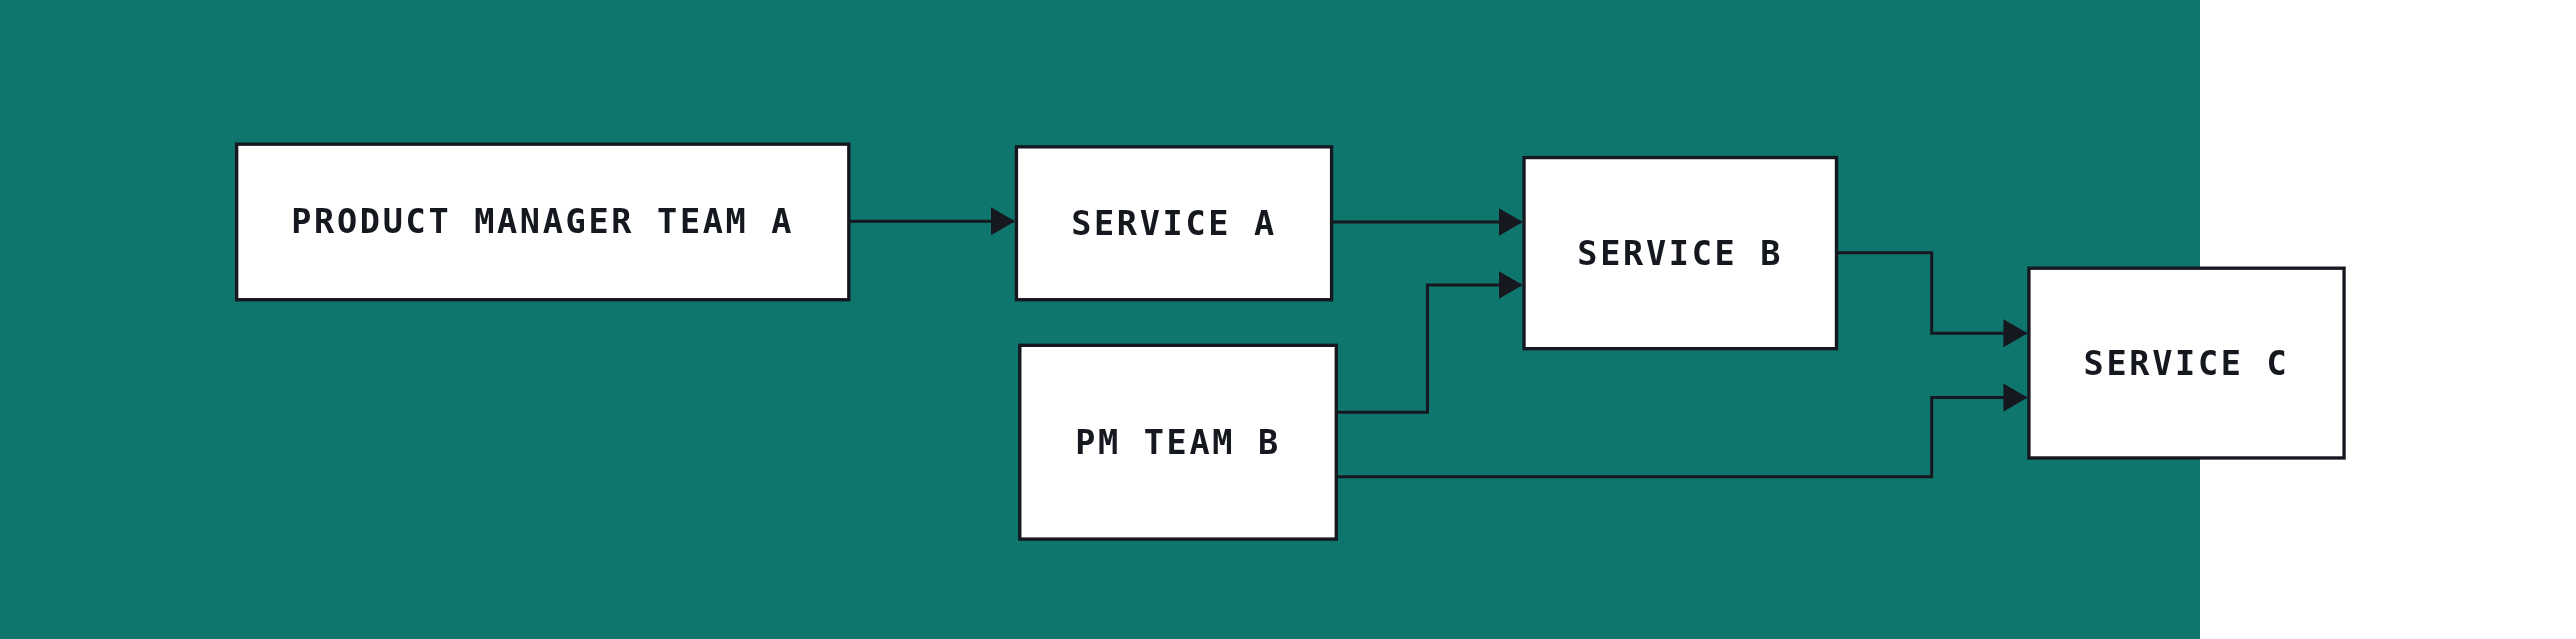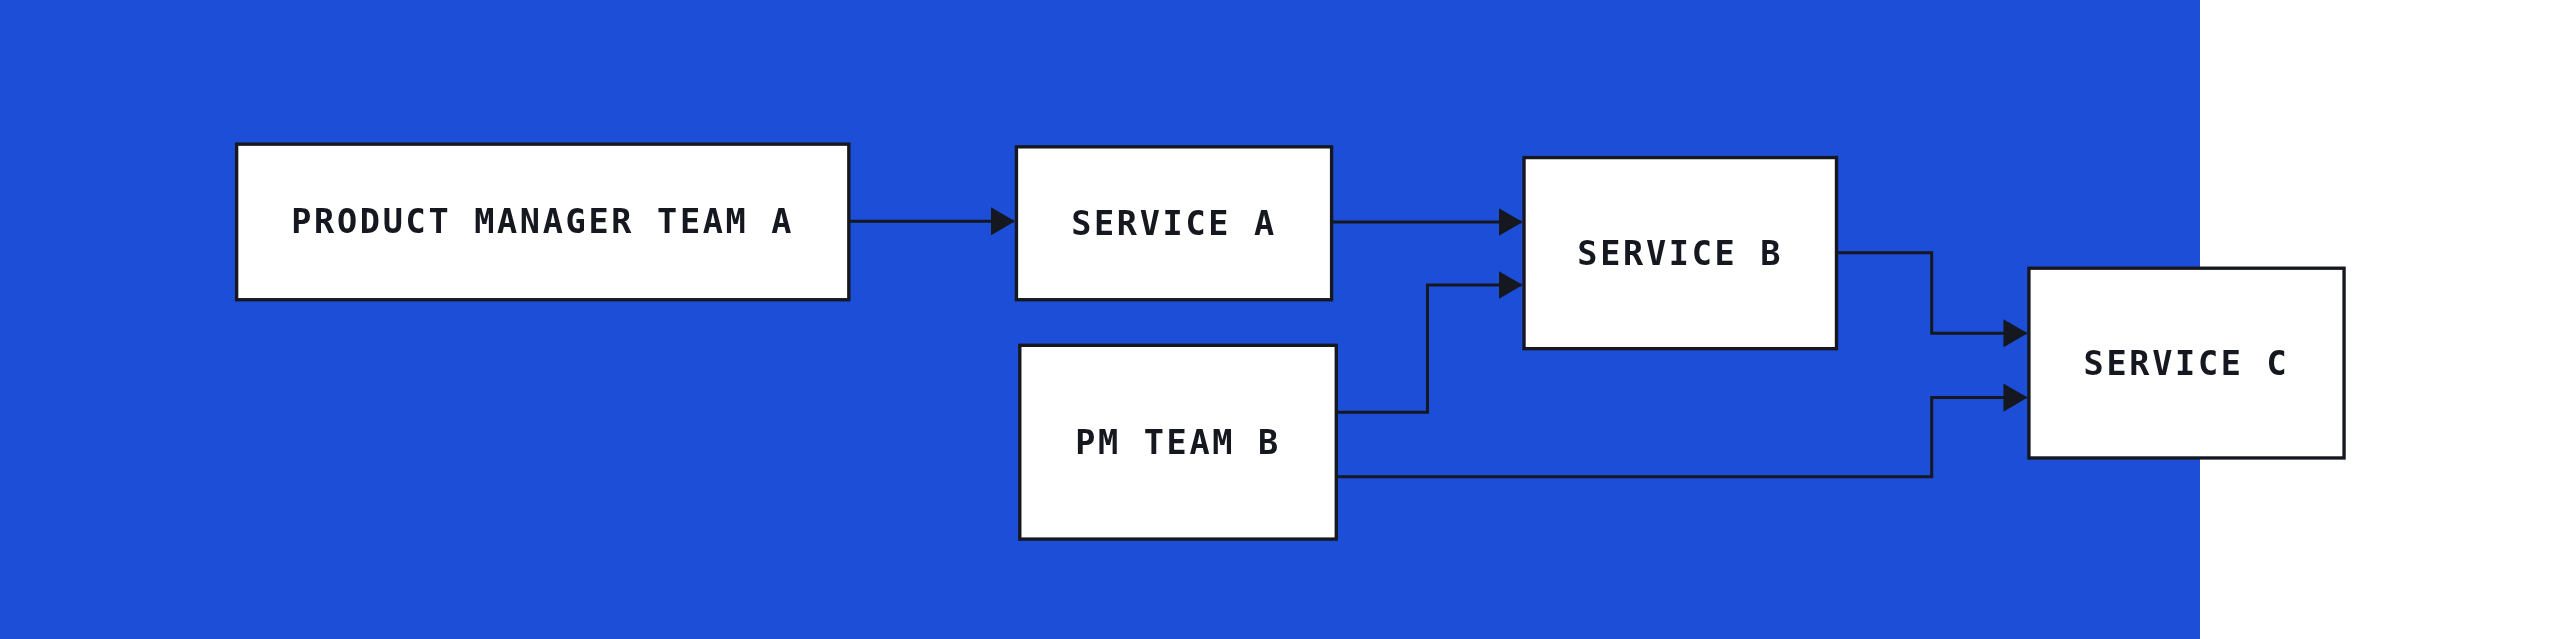--- a/index.html
+++ b/index.html
@@ -10,21 +10,21 @@
   body {
     width: 2576px;
     height: 639px;
     overflow: hidden;
     font-family: "DejaVu Sans Mono", "Liberation Mono", monospace;
   }
   #diagram-root {
     position: relative;
     width: 2200px;
     height: 639px;
-    background: #1d4ed8;
+    background: #0f766e;
   }
   svg {
     display: block;
   }
   .node-rect {
     fill: #ffffff;
   }
   .node-label {
     font-family: "DejaVu Sans Mono", "Liberation Mono", monospace;
     font-weight: 700;

